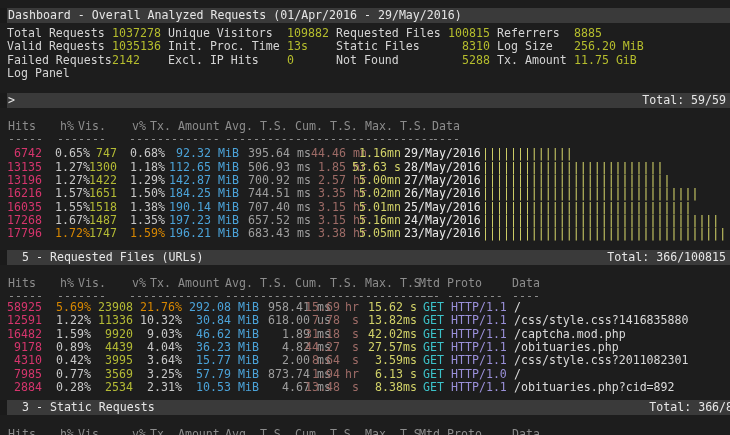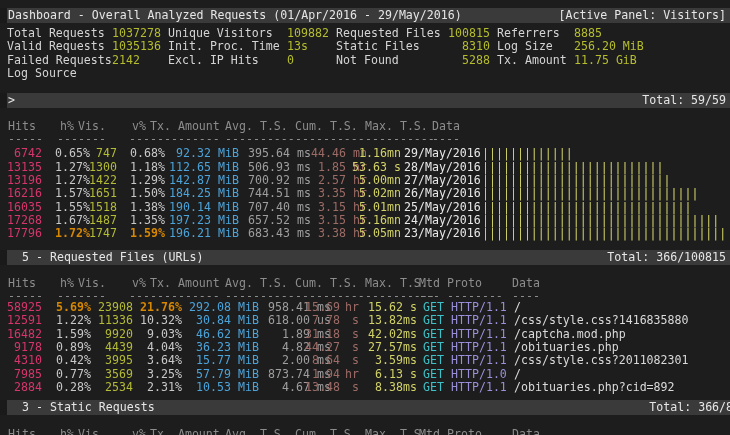--- a/index.html
+++ b/index.html
@@ -17,49 +17,48 @@
   .bar .bcursor{position:absolute;left:8px;top:0;}
   .bar .btitle2{position:absolute;left:22px;top:0;}
   .bar .bright{position:absolute;right:4px;top:0;}
   .line{position:absolute;left:0;width:730px;height:14px;white-space:pre;}
   .cell{position:absolute;top:0;white-space:pre;}
   .r{text-align:right;}
   .c-label{color:#d4d4d4;}
   .c-green{color:#b5bd2d;}
   .c-hits{color:#d6356d;}
   .c-pct{color:#c8c8c8;}
-  .c-pct-hl{color:#d78700;font-weight:bold;}
+  .c-pct-hl{color:#d78700;}
   .c-vis{color:#b4bb35;}
   .c-tx{color:#4ba3d9;}
   .c-avg{color:#9e9e9e;}
   .c-cum{color:#9d6b66;}
   .c-max{color:#d2d268;}
   .c-date{color:#e8e8e8;}
   .c-bars{color:#d2d268;}
   .c-mtd{color:#3cc3c9;}
   .c-proto{color:#9a90d9;}
   .c-path{color:#dadada;}
   .c-head{color:#8c8c8c;}
 </style>
 </head>
 <body>
 
 <div id="screen">
 
   <div class="bar" style="top:8px;">
     <span class="notch"></span>
     <span class="btitle">Dashboard - Overall Analyzed Requests (01/Apr/2016 - 29/May/2016)</span>
-    <span class="bright">[Active Panel: Visitors]</span>
   </div>
 
   <div id="summary" style="position:absolute;left:0;top:27px;width:730px;">
       <div class="line" style="top: 0px;"><span class="cell c-label" style="left: 7px;">Total Requests</span><span class="cell c-green" style="left: 112px;">1037278</span><span class="cell c-label" style="left: 168px;">Unique Visitors</span><span class="cell c-green" style="left: 287px;">109882</span><span class="cell c-label" style="left: 336px;">Requested Files</span><span class="cell c-green r" style="right: 240px;">100815</span><span class="cell c-label" style="left: 497px;">Referrers</span><span class="cell c-green" style="left: 574px;">8885</span></div>
       <div class="line" style="top: 13.35px;"><span class="cell c-label" style="left: 7px;">Valid Requests</span><span class="cell c-green" style="left: 112px;">1035136</span><span class="cell c-label" style="left: 168px;">Init. Proc. Time</span><span class="cell c-green" style="left: 287px;">13s</span><span class="cell c-label" style="left: 336px;">Static Files</span><span class="cell c-green r" style="right: 240px;">8310</span><span class="cell c-label" style="left: 497px;">Log Size</span><span class="cell c-green" style="left: 574px;">256.20 MiB</span></div>
       <div class="line" style="top: 26.7px;"><span class="cell c-label" style="left: 7px;">Failed Requests</span><span class="cell c-green" style="left: 112px;">2142</span><span class="cell c-label" style="left: 168px;">Excl. IP Hits</span><span class="cell c-green" style="left: 287px;">0</span><span class="cell c-label" style="left: 336px;">Not Found</span><span class="cell c-green r" style="right: 240px;">5288</span><span class="cell c-label" style="left: 497px;">Tx. Amount</span><span class="cell c-green" style="left: 574px;">11.75 GiB</span></div>
-      <div class="line" style="top: 40.05px;"><span class="cell c-label" style="left: 7px;">Log Source</span></div>
+      <div class="line" style="top: 40.05px;"><span class="cell c-label" style="left: 7px;">Log Panel</span></div>
     </div>
 
   <div id="panel1" style="position:absolute;left:0;top:93px;width:730px;">
     <div class="bar" style="top:0;">
       <span class="notch"></span>
       <span class="bcursor">&gt;</span>
       <span class="bright">Total: 59/59</span>
     </div>
     <div class="tbody">
         <div class="line" style="top: 27px;"><span class="cell c-head" style="left: 8px;">Hits</span><span class="cell c-head" style="left: 60px;">h%</span><span class="cell c-head" style="left: 78px;">Vis.</span><span class="cell c-head" style="left: 132px;">v%</span><span class="cell c-head" style="left: 150px;">Tx. Amount</span><span class="cell c-head" style="left: 225px;">Avg. T.S.</span><span class="cell c-head" style="left: 295px;">Cum. T.S.</span><span class="cell c-head" style="left: 365px;">Max. T.S.</span><span class="cell c-head" style="left: 432px;">Data</span></div>

